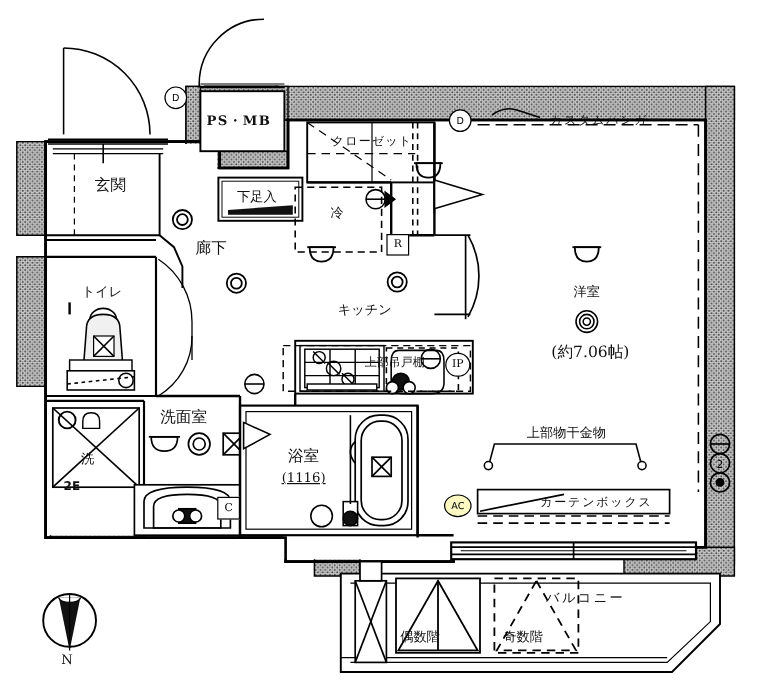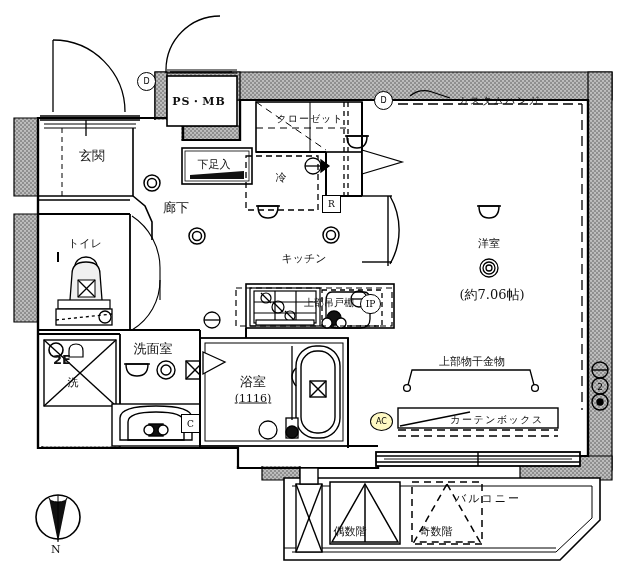--- a/index.html
+++ b/index.html
@@ -14,21 +14,21 @@
     position:absolute;
     font-family:"DejaVu Sans","Liberation Sans",sans-serif;
     color:#111;
     white-space:nowrap;
     line-height:1;
     user-select:none;
   }
   .serif{font-family:"DejaVu Serif","Liberation Serif",serif;}
   .ctr{transform:translate(-50%,-50%);}
   .sm{font-size:10px;}
-  .xs{font-size:13px;}
+  .xs{font-size:10px;margin-top:48px;}
   .md{font-size:11px;}
   .lg{font-size:13px;}
   .xl{font-size:11px;}
   .boxlbl{
     position:absolute;background:#ffffff;border:1.4px solid #000;
     display:flex;align-items:center;justify-content:center;
     font-size:9px;font-family:"DejaVu Serif","Liberation Serif",serif;
   }
 </style>
 </head>
@@ -383,21 +383,21 @@
 
 <div style="position:absolute;left:137px;top:72px;width:17px;height:17px;border:1.4px solid #000;border-radius:50%;display:flex;align-items:center;justify-content:center;font-size:8px;background:#fff;">
     <span>D</span>
   </div>
 <div style="position:absolute;left:374px;top:91px;width:17px;height:17px;border:1.4px solid #000;border-radius:50%;display:flex;align-items:center;justify-content:center;font-size:8px;background:#fff;">
     <span>D</span>
   </div>
 <div class="boxlbl" style="left:322px;top:195px;width:17px;height:16px;">
     <span>R</span>
   </div>
-<div class="boxlbl" style="left:360px;top:294px;width:19px;height:18px;border-radius:10px;">
+<div class="boxlbl" style="left:371px;top:294px;width:19px;height:18px;border-radius:10px;">
     <span>IP</span>
   </div>
 <div style="position:absolute;left:370px;top:412px;width:21px;height:17px;border:1.4px solid #000;border-radius:50%;display:flex;align-items:center;justify-content:center;font-size:8px;background:#fef9c3;">
     <span>AC</span>
   </div>
 <div class="boxlbl" style="left:181px;top:414px;width:17px;height:17px;">
     <span>C</span>
   </div>
 <div class="lbl xs" style="left:53px;top:353px;font-weight:bold;">2E</div>
 

